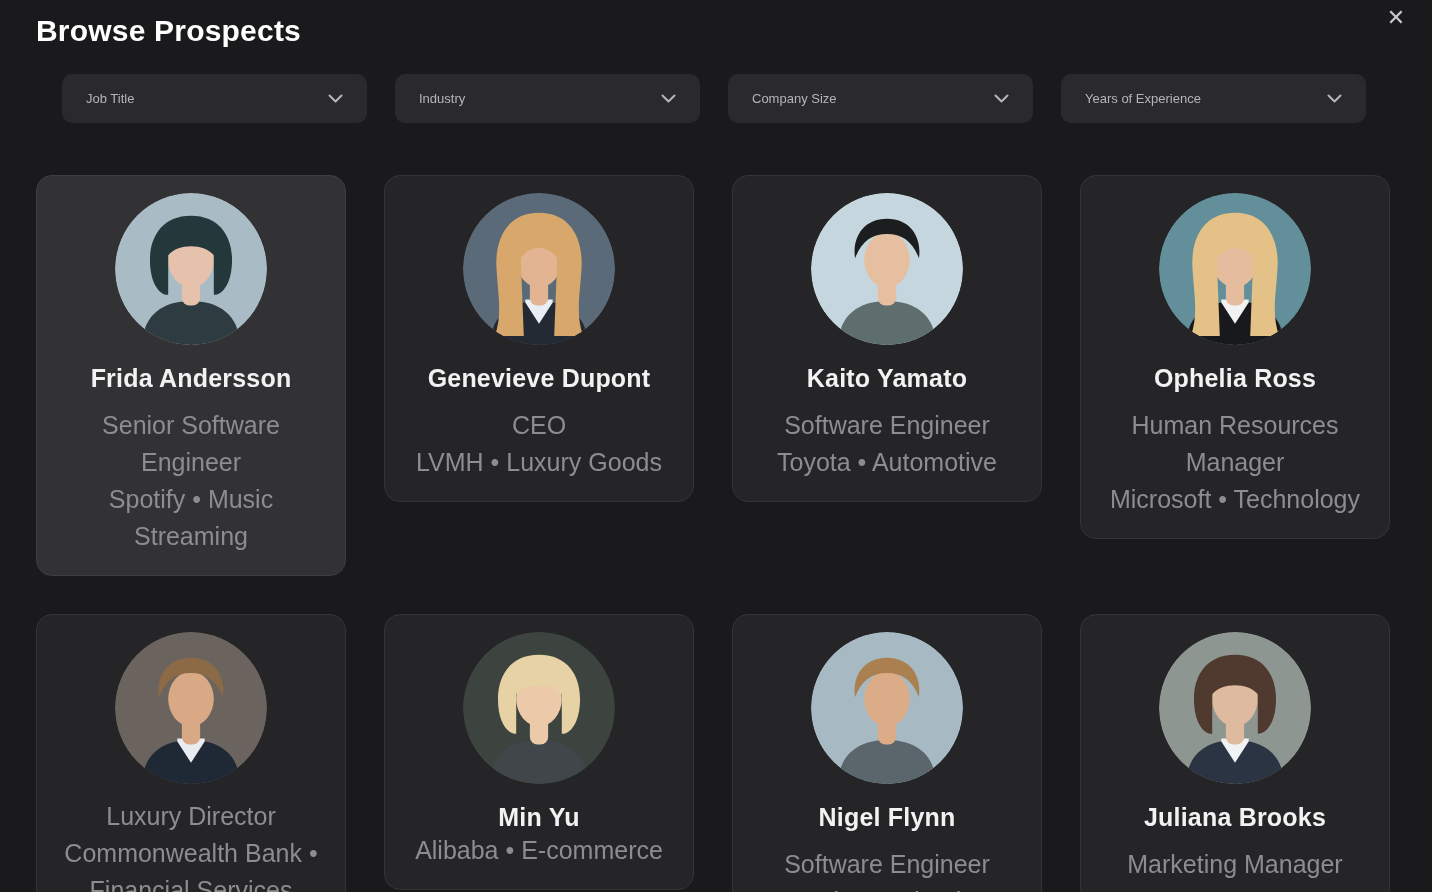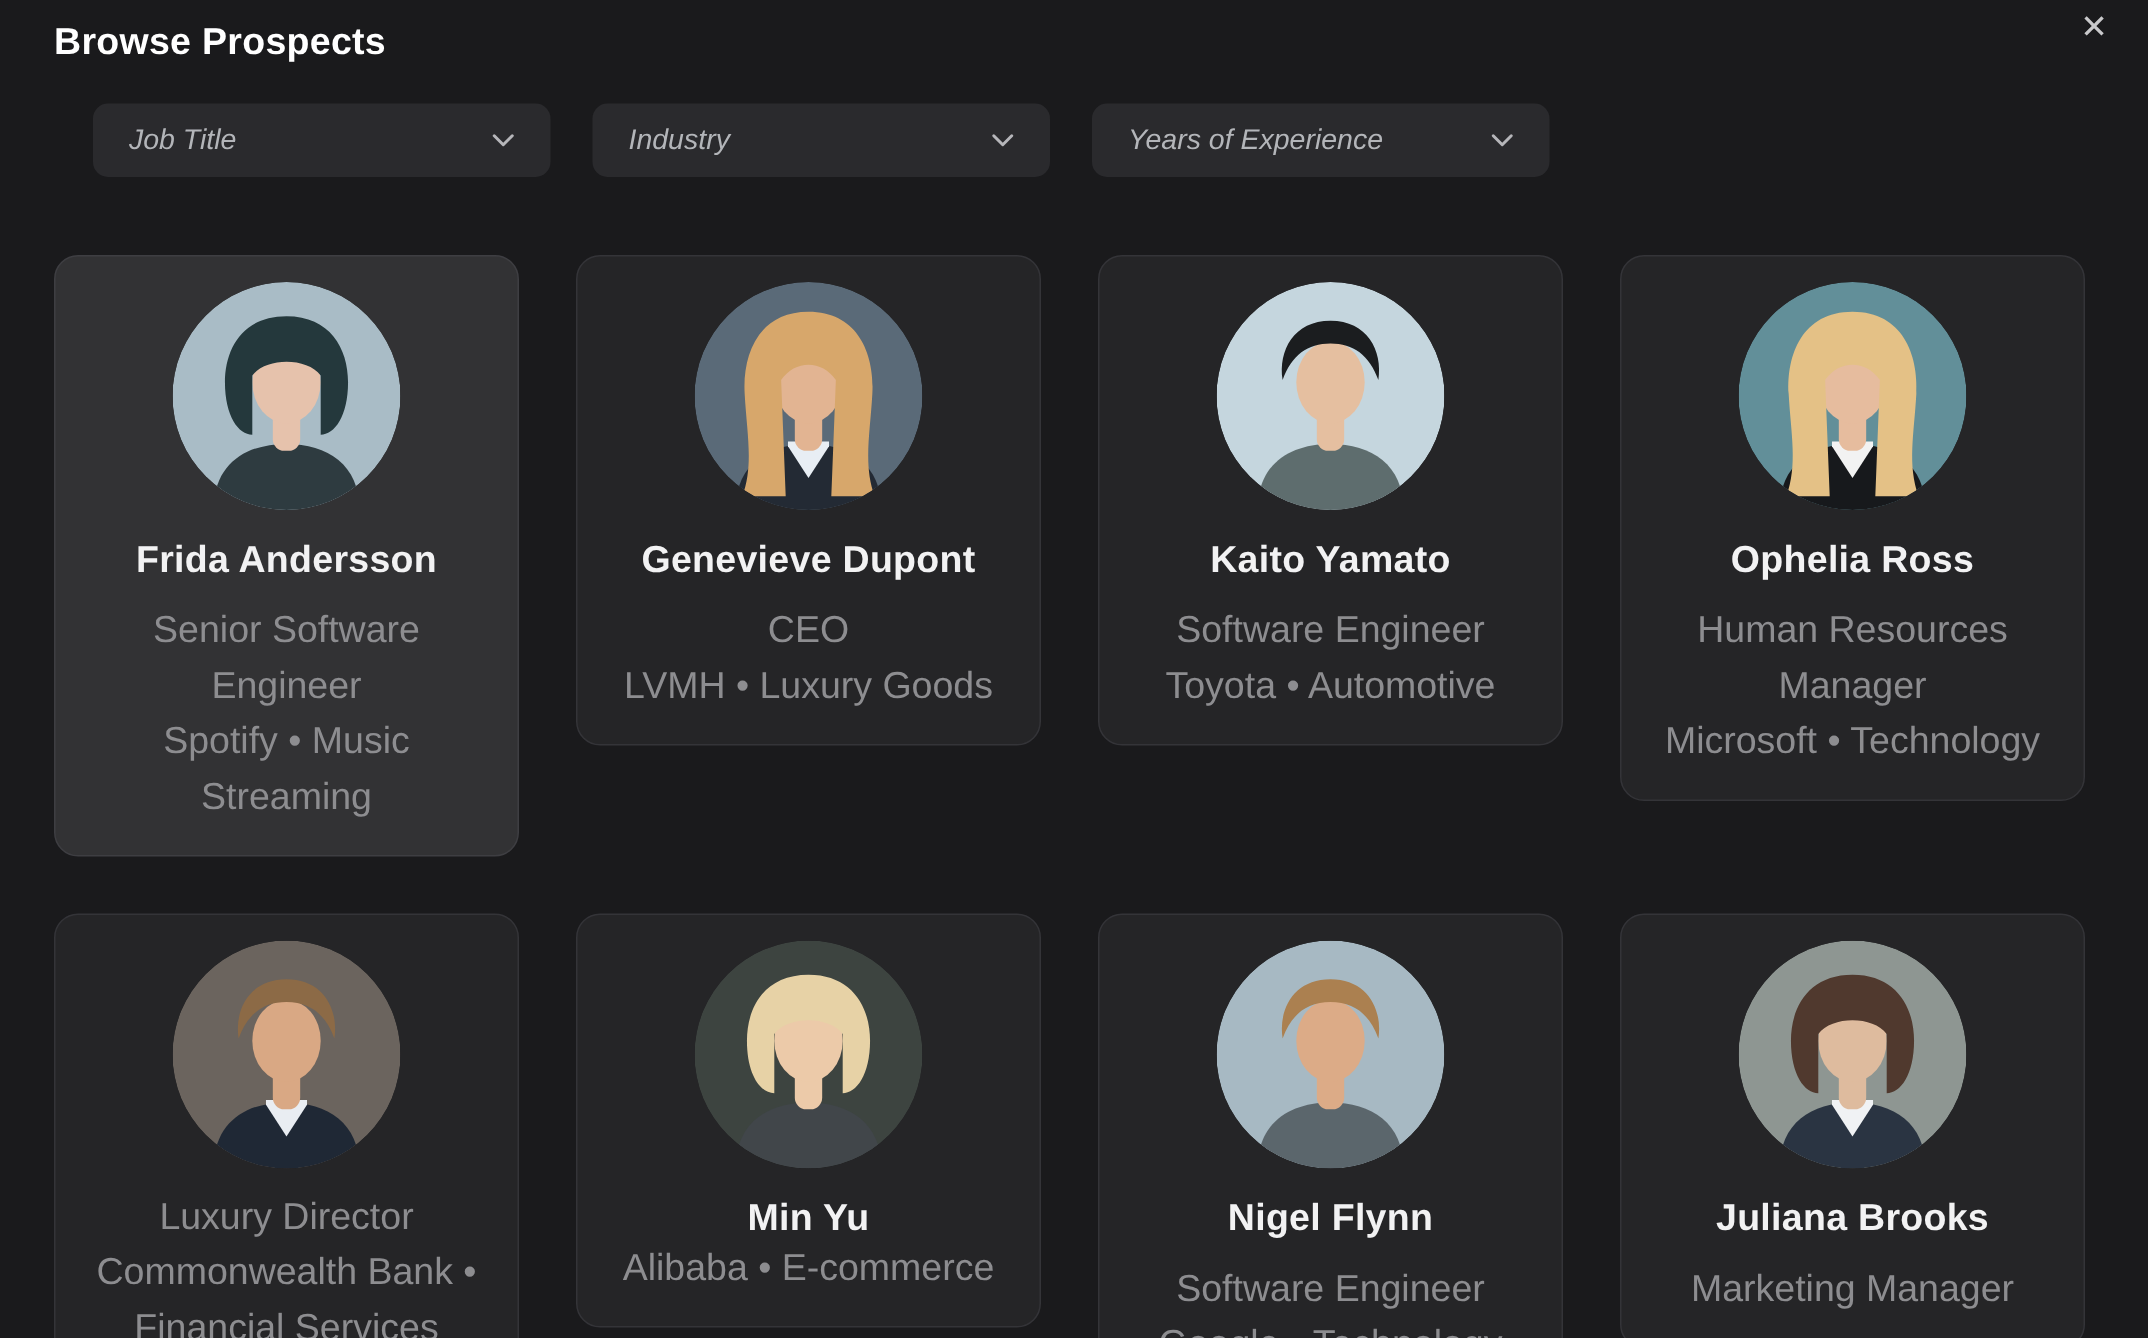--- a/index.html
+++ b/index.html
@@ -11,37 +11,37 @@
   }
   *{box-sizing:border-box; margin:0; padding:0;}
   html,body{width:1432px; height:892px; overflow:hidden;}
   body{
     background:var(--page-bg);
     font-family:"Liberation Sans", sans-serif;
     position:relative;
   }
   .panel{padding:14px 36px 0 36px; position:relative; width:100%; height:100%;}
   .page-title{
-    color:var(--title-text); font-size:25px; font-weight:700; letter-spacing:.2px;
+    color:var(--title-text); font-size:30px; font-weight:700; letter-spacing:.2px;
   }
   .close-btn{
     position:absolute; top:2px; right:20px; width:32px; height:32px;
     display:flex; align-items:center; justify-content:center;
     color:var(--close-text); font-size:22px; line-height:1; cursor:pointer;
     background:none; border:none; font-family:inherit;
   }
   .filters{
     display:flex; gap:28px; margin:26px 0 0 26px;
   }
   .filter{
     width:305px; height:49px; background:var(--filter-bg); border-radius:10px;
     display:flex; align-items:center; justify-content:space-between;
     padding:0 24px; cursor:pointer;
   }
-  .filter-label{color:var(--filter-text); font-size:19px;font-style:italic;}
+  .filter-label{color:var(--filter-text); font-size:13px;}
   .chevron{display:flex; align-items:center;}
   .grid{
     display:grid; grid-template-columns:repeat(4,310px);
     column-gap:38px; row-gap:38px; align-items:start; margin-top:52px;
   }
   .card{
     background:var(--card-bg); border:1px solid var(--card-border);
     border-radius:16px; text-align:center; padding:17px 16px 20px; cursor:pointer;
   }
   .card.hovered{background:var(--card-hover-bg); border-color:var(--card-hover-border);}
@@ -71,20 +71,28 @@
     <div class="filter">
       <span class="filter-label">Job Title</span>
       <span class="chevron">
         <svg width="15" height="9" viewBox="0 0 15 9">
             <path d="M1.5 1.5 L7.5 7.5 L13.5 1.5" stroke="#b6b6ba" stroke-width="2" fill="none" stroke-linecap="round" stroke-linejoin="round"></path>
           </svg>
       </span>
     </div>
     <div class="filter">
       <span class="filter-label">Industry</span>
+      <span class="chevron">
+        <svg width="15" height="9" viewBox="0 0 15 9">
+            <path d="M1.5 1.5 L7.5 7.5 L13.5 1.5" stroke="#b6b6ba" stroke-width="2" fill="none" stroke-linecap="round" stroke-linejoin="round"></path>
+          </svg>
+      </span>
+    </div>
+    <div class="filter">
+      <span class="filter-label">Company Size</span>
       <span class="chevron">
         <svg width="15" height="9" viewBox="0 0 15 9">
             <path d="M1.5 1.5 L7.5 7.5 L13.5 1.5" stroke="#b6b6ba" stroke-width="2" fill="none" stroke-linecap="round" stroke-linejoin="round"></path>
           </svg>
       </span>
     </div>
     <div class="filter">
       <span class="filter-label">Years of Experience</span>
       <span class="chevron">
         <svg width="15" height="9" viewBox="0 0 15 9">

